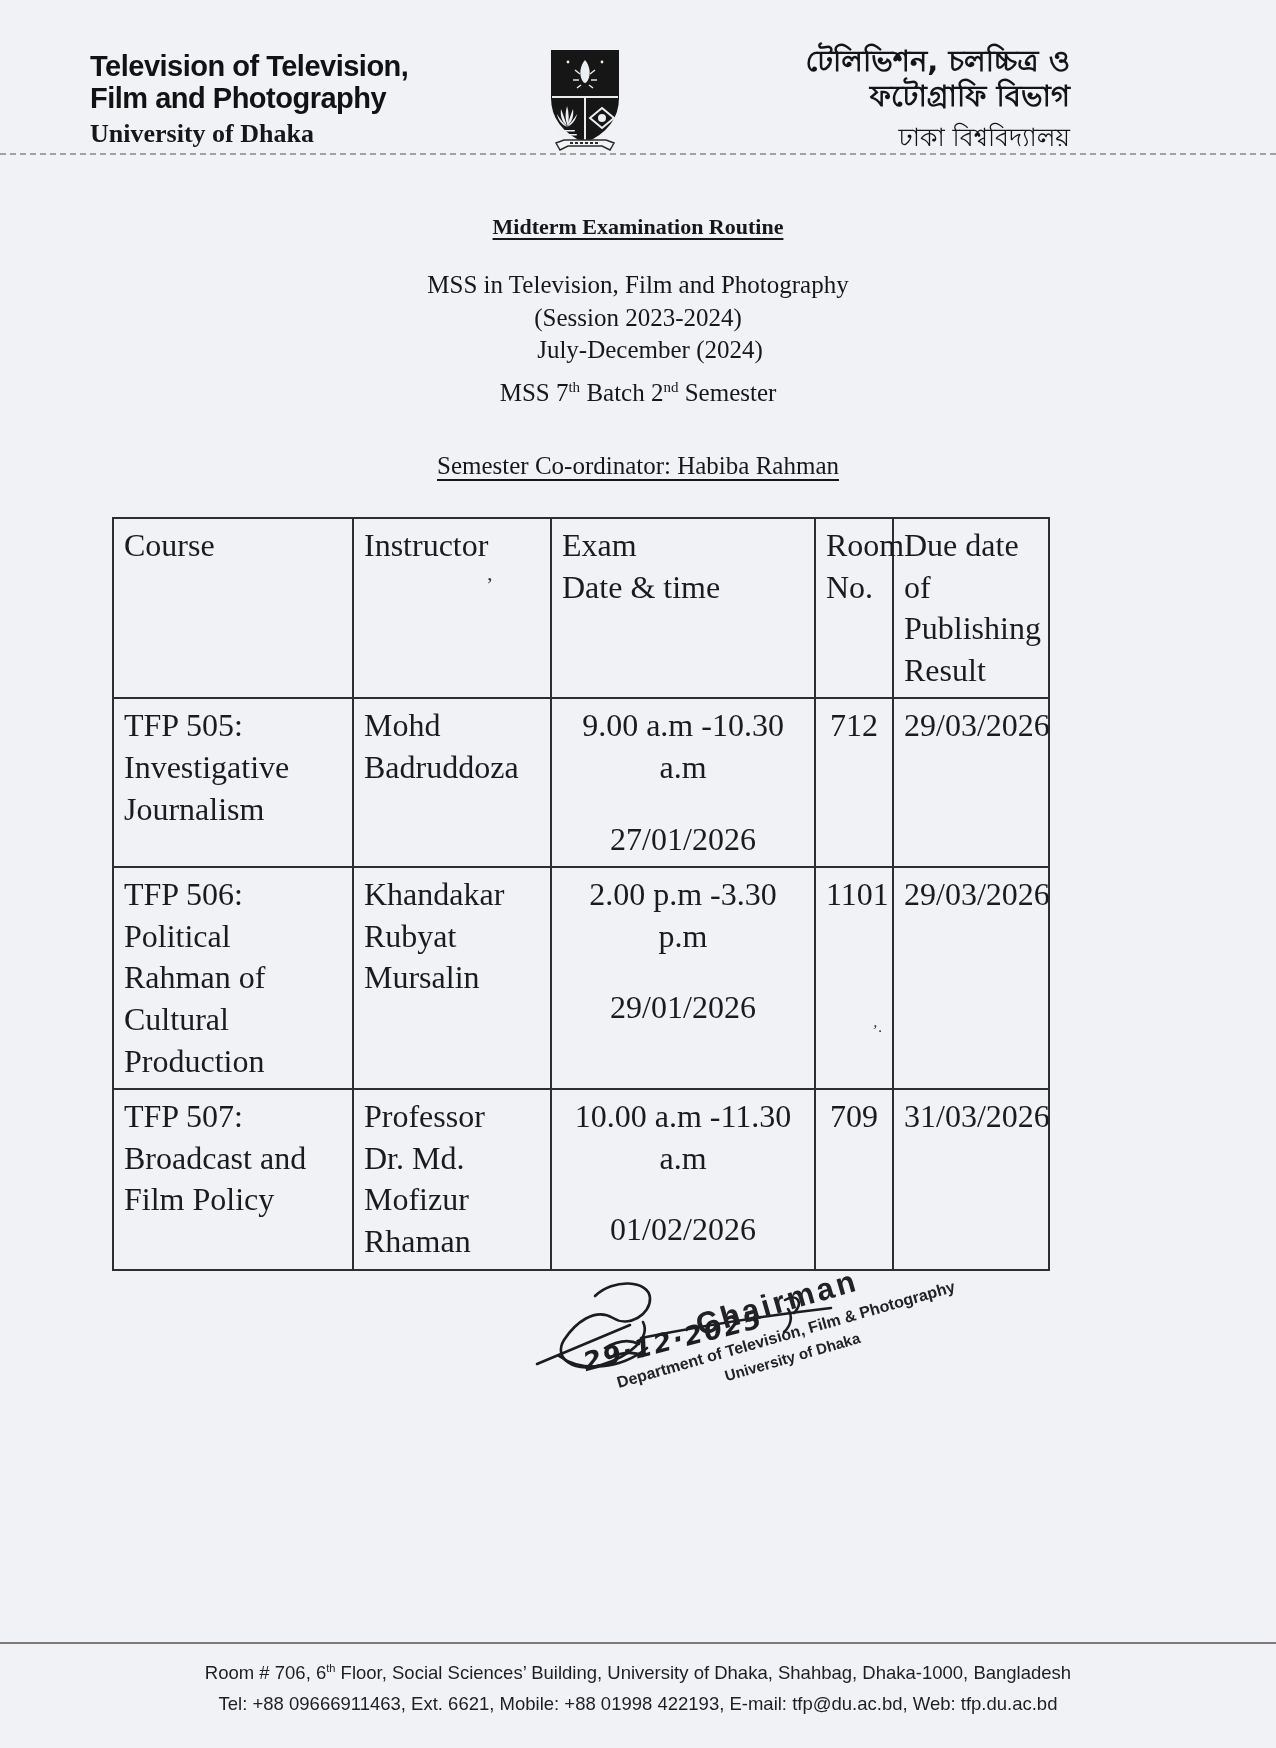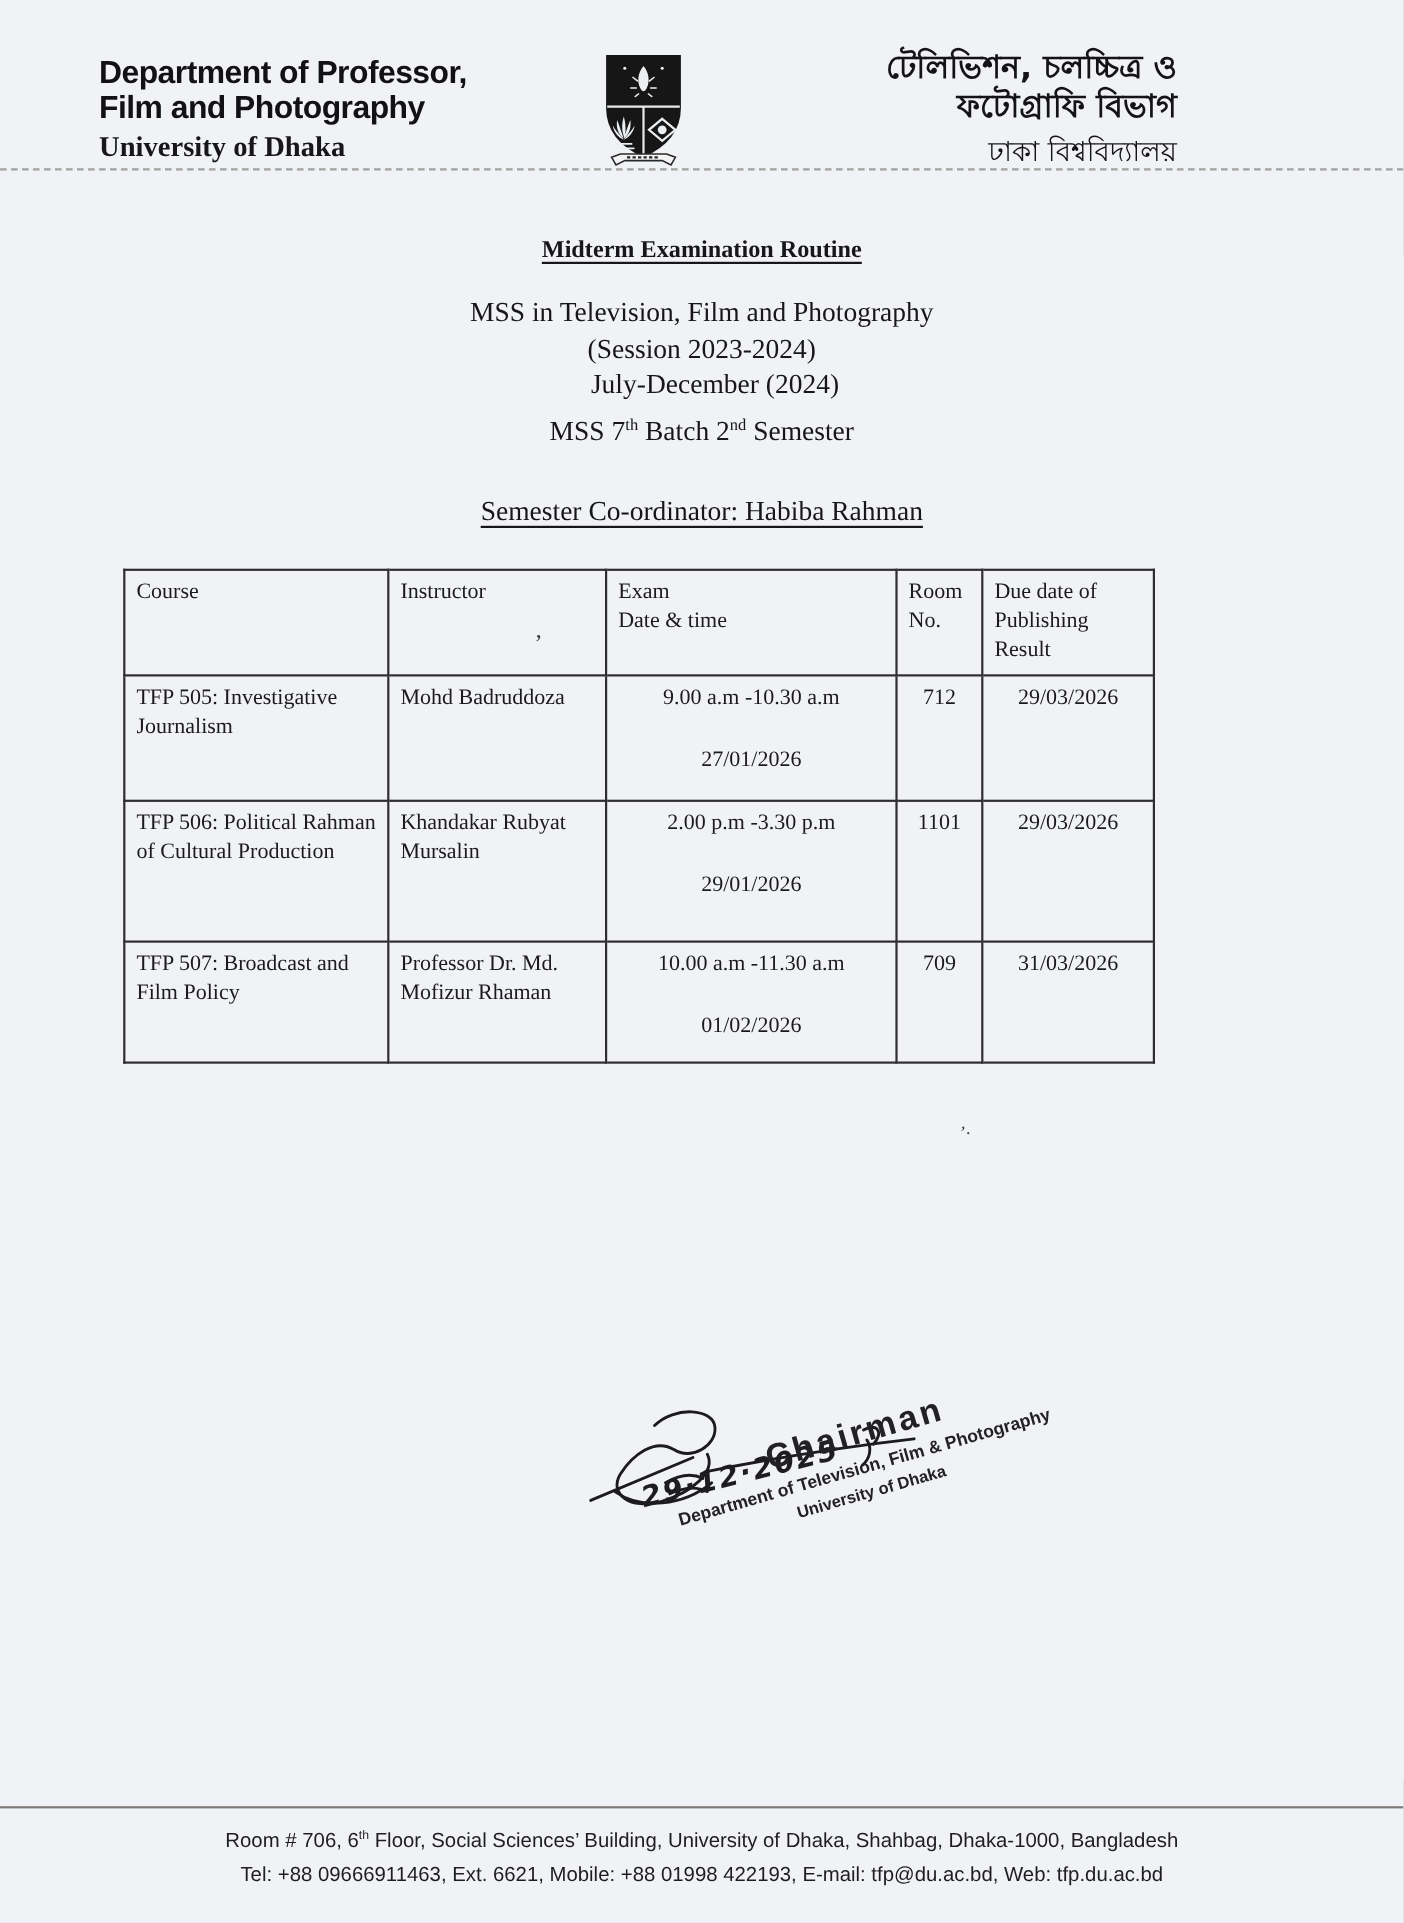--- a/index.html
+++ b/index.html
@@ -30,21 +30,21 @@
   .subtitle{position:absolute;left:0;width:100%;text-align:center;
     font-size:25px;line-height:1;}
   .sub1{top:272px;} .sub2{top:305px;} .sub3{top:337px;margin-left:12px;} .sub4{top:380px;}
   sup{font-size:60%;vertical-align:super;line-height:0;}
   .coordinator{position:absolute;left:0;top:452px;width:100%;text-align:center;
     font-size:25px;}
   .coordinator span{text-decoration:underline;text-underline-offset:5px;
     text-decoration-thickness:1.5px;}
   
   .routine-table{position:absolute;left:112px;top:517px;width:936px;
-    border-collapse:collapse;table-layout:fixed;font-size:20px;color:#1b1b1f;}
+    border-collapse:collapse;table-layout:fixed;font-size:32px;color:#1b1b1f;}
   .routine-table th,.routine-table td{
     border:2px solid #2e2e30;vertical-align:top;padding:6px 10px;
     font-weight:normal;text-align:left;line-height:1.3;}
   .routine-table thead th{height:82px;}
   .col-course{width:240px;} .col-instructor{width:198px;} .col-exam{width:264px;}
   .col-room{width:78px;} .col-due{width:156px;}
   .th-exam{text-align:right;}
   .td-exam{text-align:center !important;}
   .td-room,.td-due{text-align:center !important;}
   .exam-date{margin-top:30px;}
@@ -73,21 +73,21 @@
     font-family:"Liberation Sans", sans-serif;font-size:18.5px;color:#1e1e20;
     line-height:1.65;}
 </style>
 </head>
 <body>
 
 <div class="page">
 
   <div class="dept-block">
     <div class="dept-name">
-      <div>Department of Professor,</div>
+      <div>Television of Television,</div>
       <div>Film and Photography</div>
     </div>
     <div class="dept-univ">University of Dhaka</div>
   </div>
 
   <svg class="crest" viewBox="0 0 82 108">
     <path d="M7,4 H75 V52 Q75 82 41 97 Q7 82 7 52 Z" fill="#161617"></path>
     <line x1="8" y1="51" x2="74" y2="51" stroke="#e9eaec" stroke-width="2"></line>
     <line x1="41" y1="51" x2="41" y2="96" stroke="#e9eaec" stroke-width="2"></line>
 

